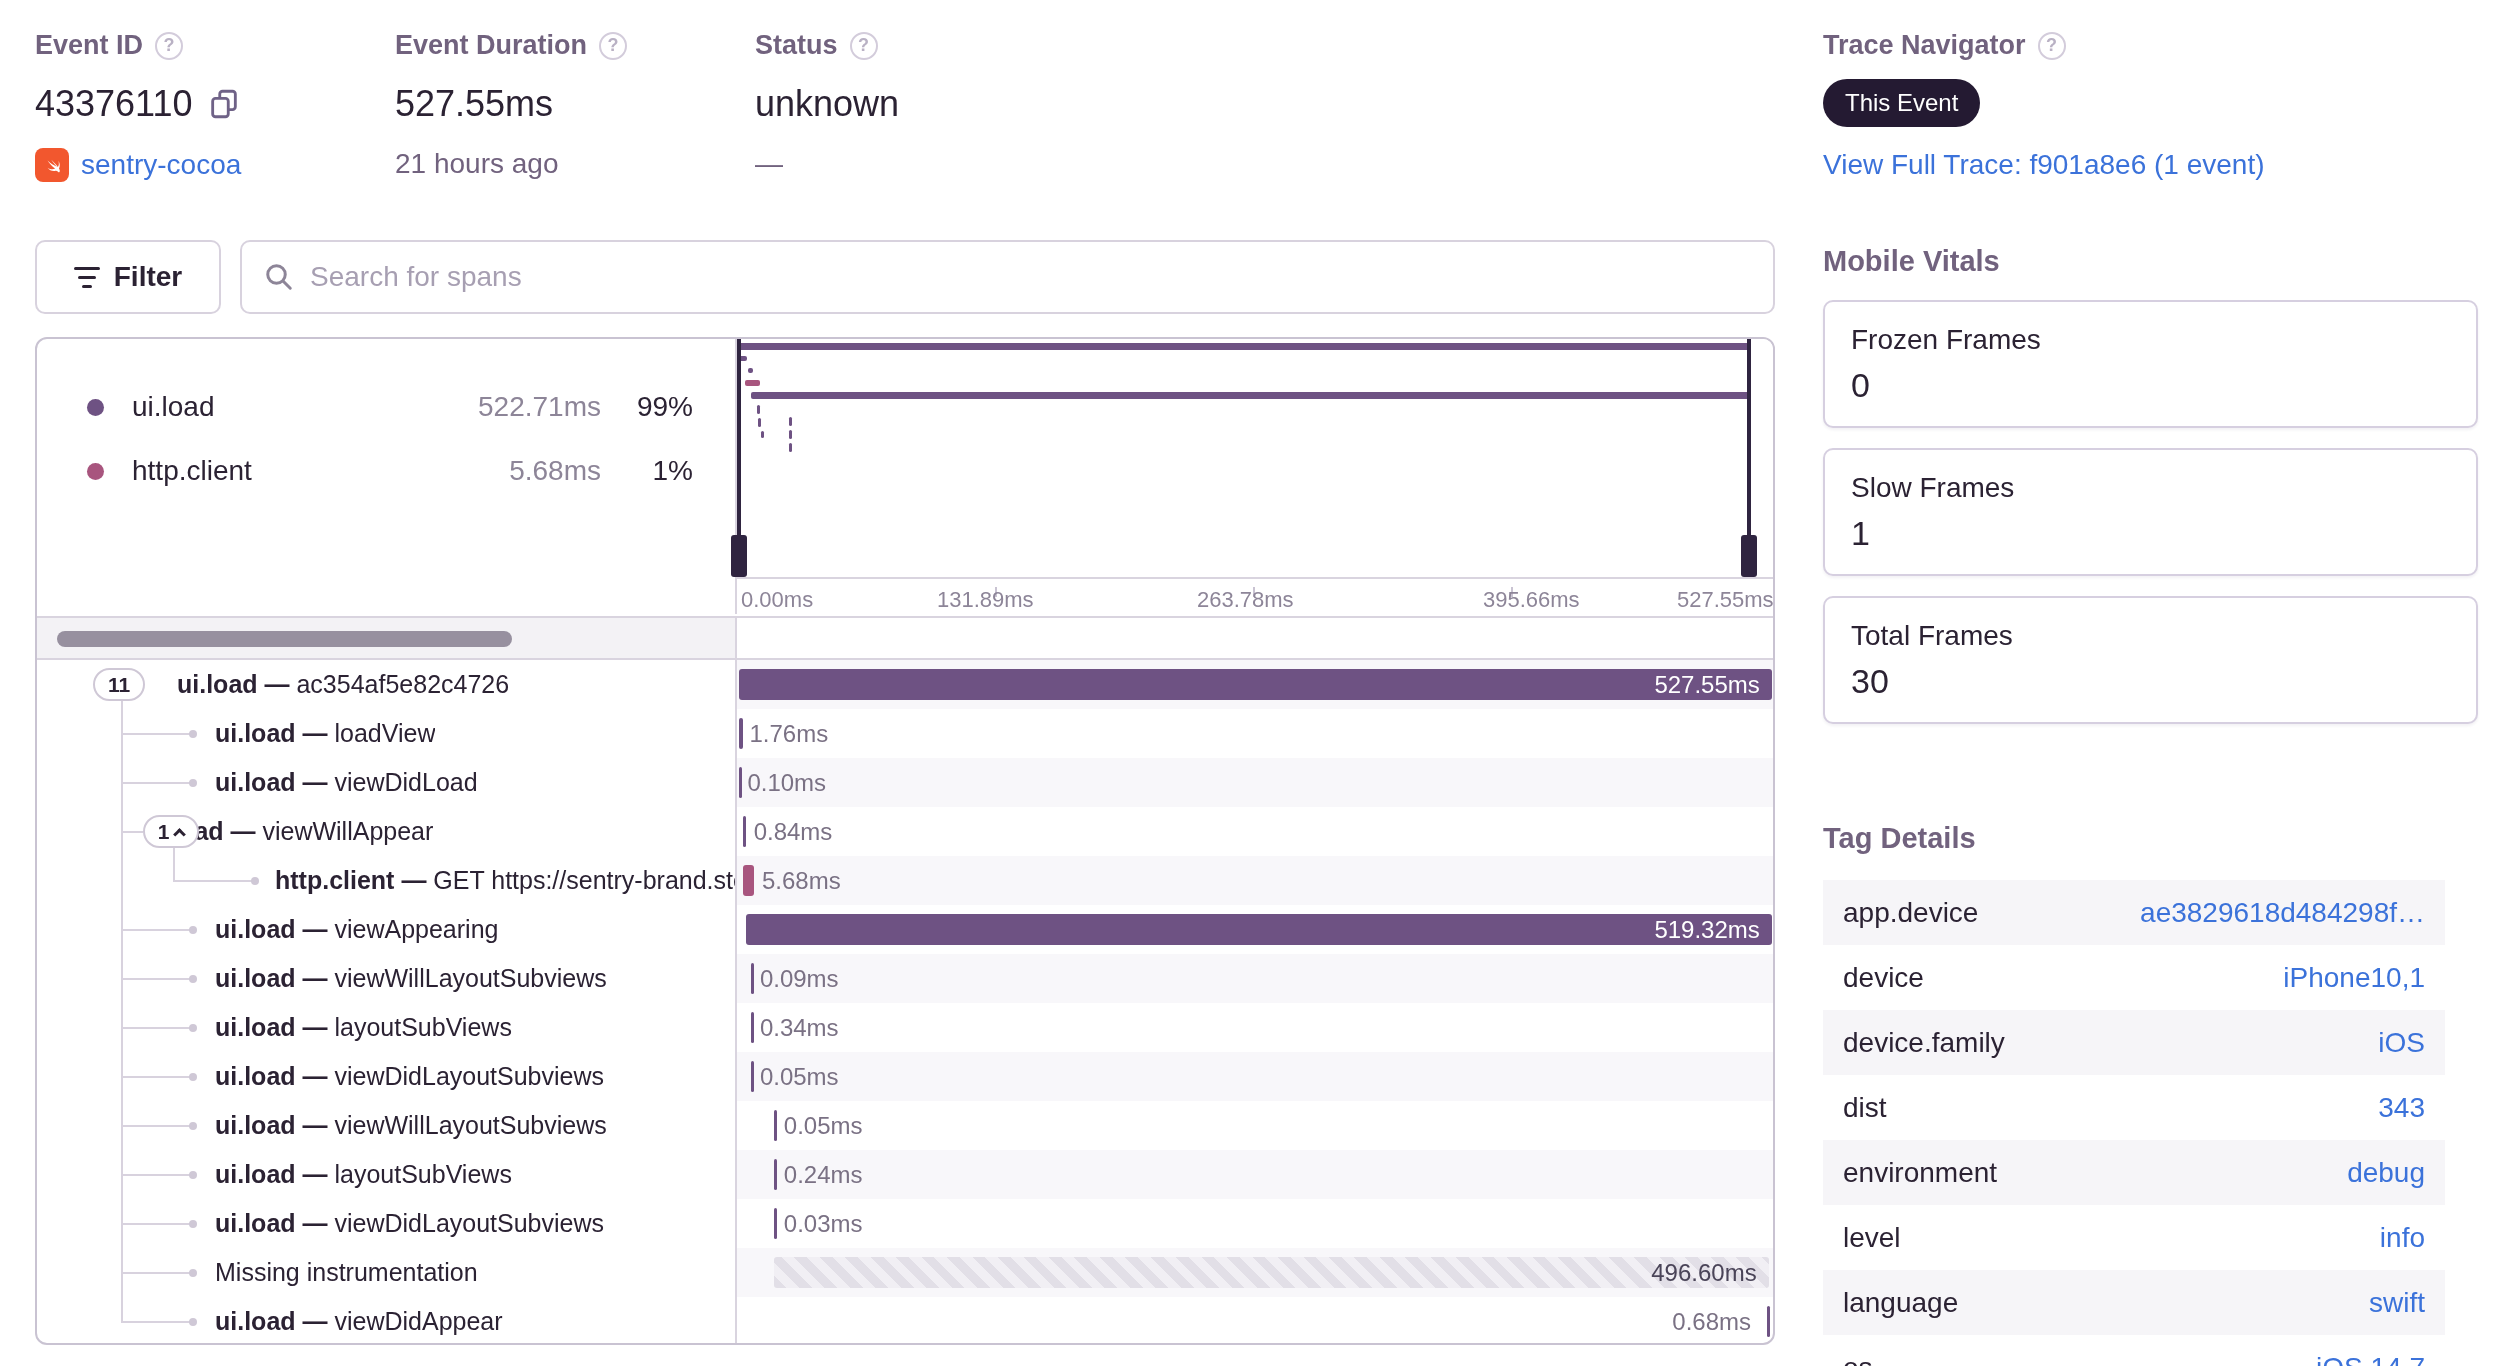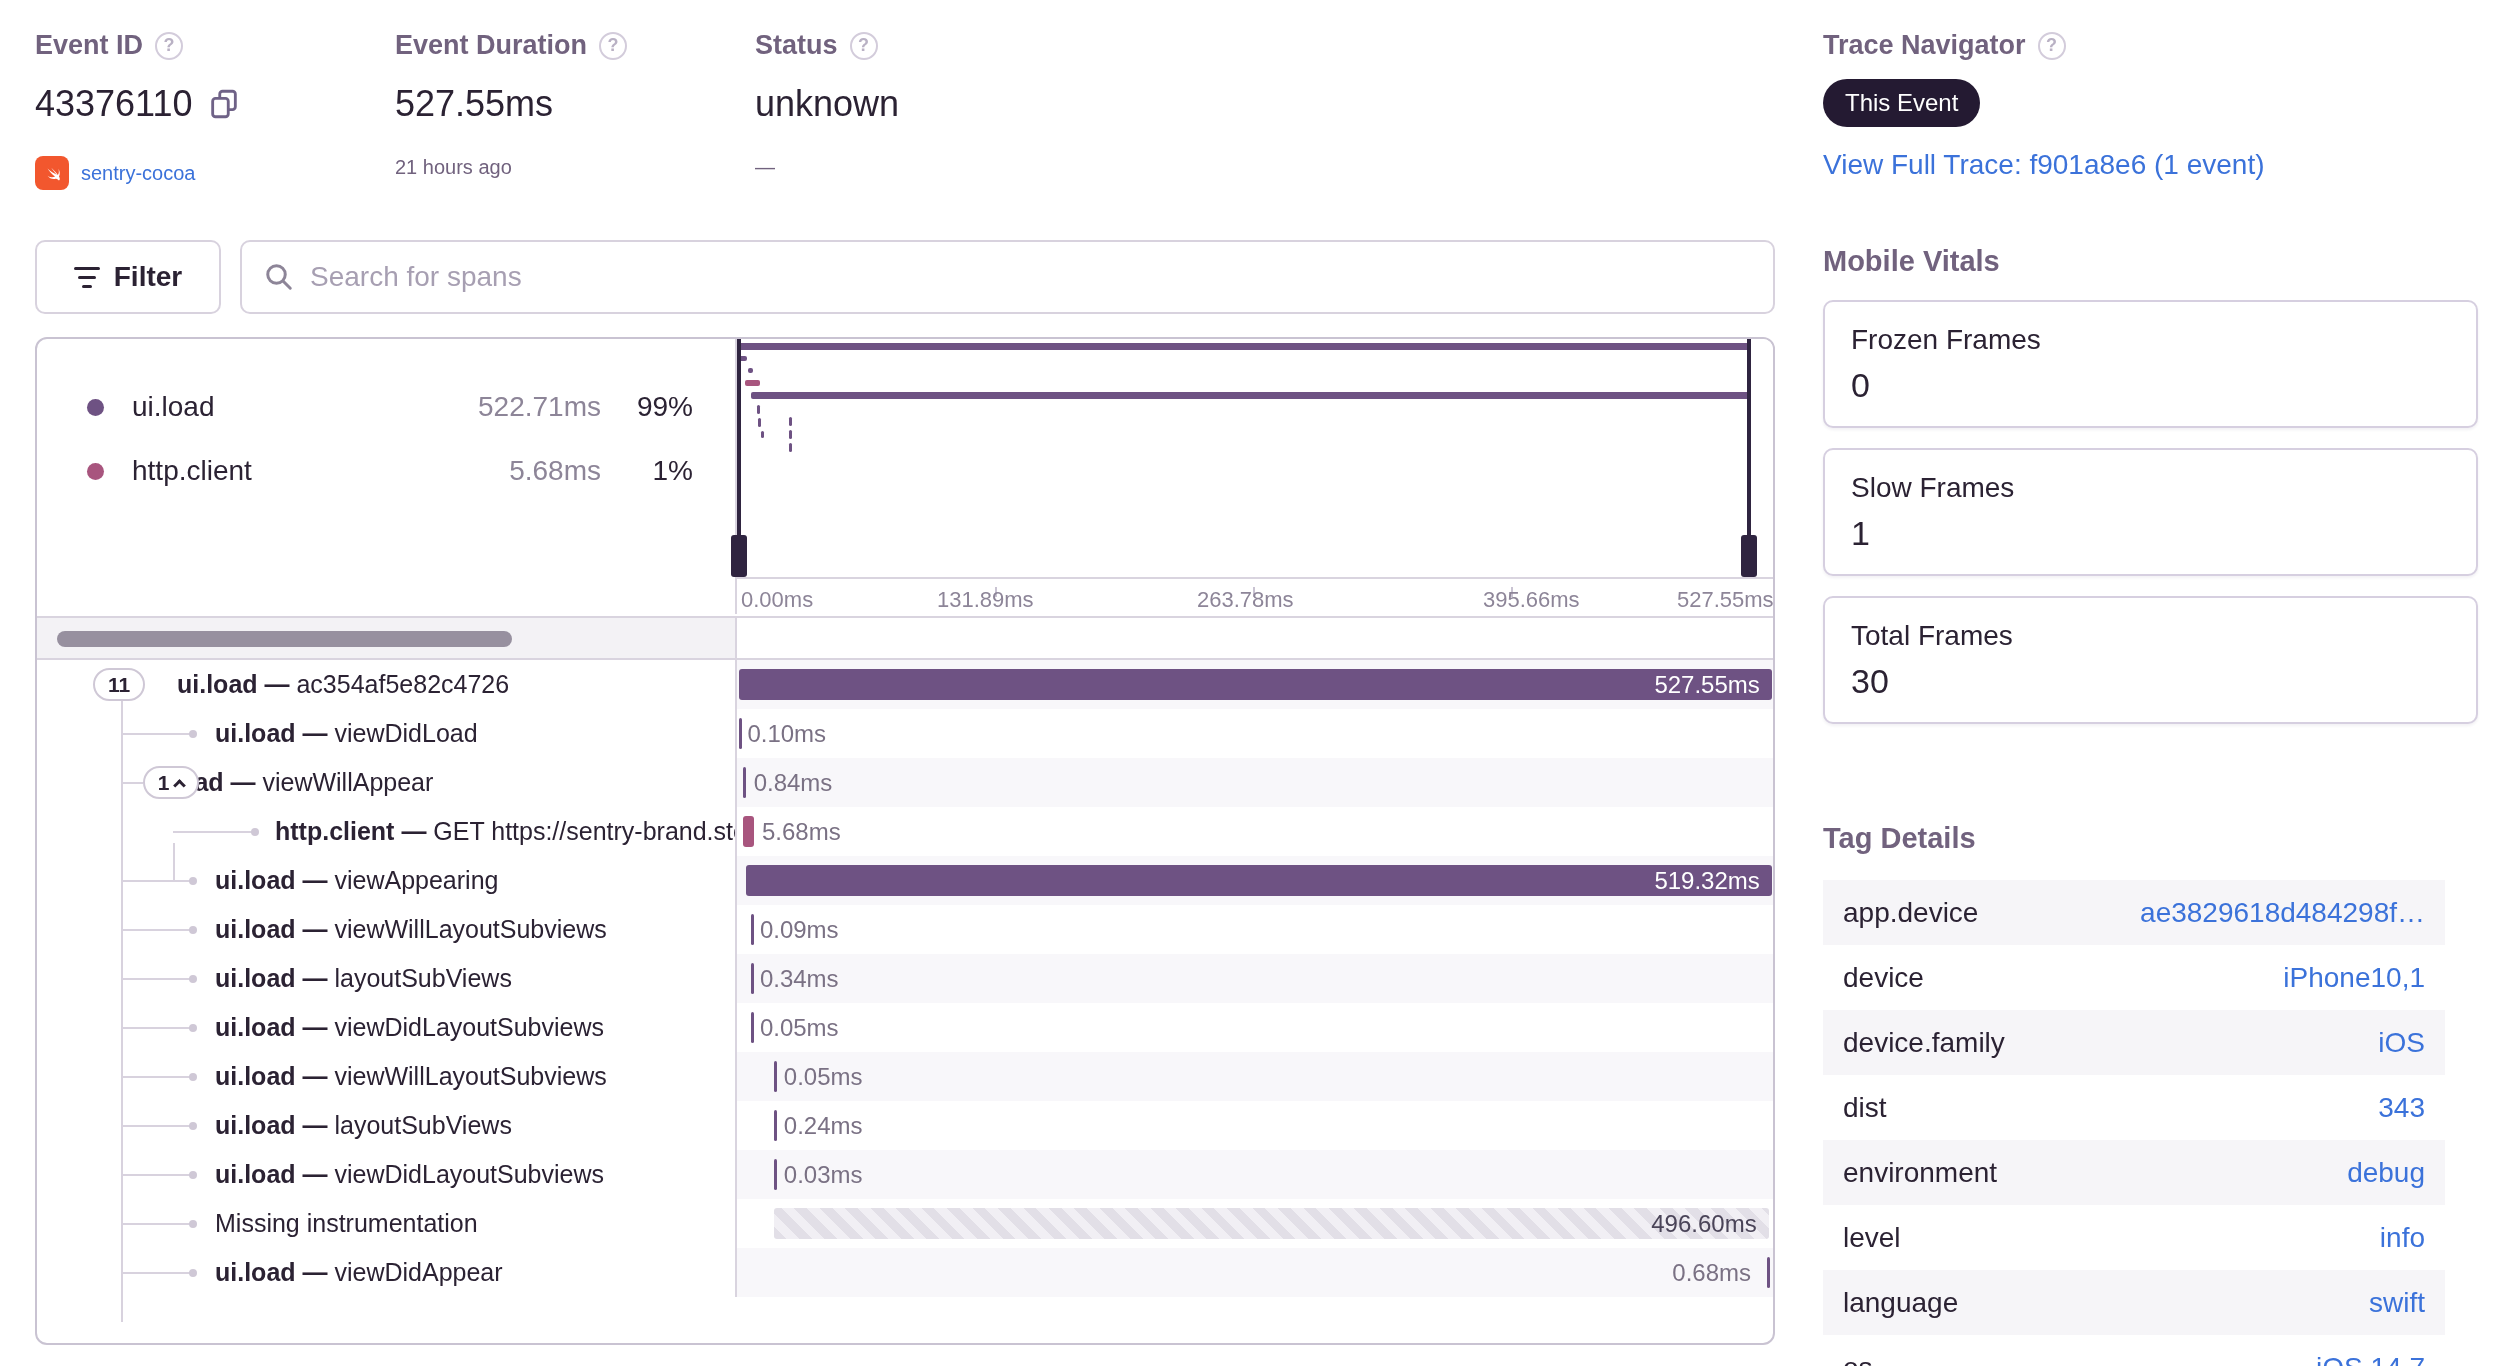--- a/index.html
+++ b/index.html
@@ -6,21 +6,21 @@
   html,body { width:2494px; height:1366px; overflow:hidden; background:#fff;
     font-family:"Liberation Sans", sans-serif; color:#2b2233; }
   #root { position:relative; width:2494px; height:1366px; }
 
   
   .hcol { position:absolute; top:30px; }
   .hlabel { display:flex; align-items:center; gap:12px; font-size:27px; font-weight:bold; color:#71627e; }
   .qm { width:28px; height:28px; border:2px solid #d3ccdb; border-radius:50%; color:#b9b1c4;
     font-size:18px; font-weight:bold; display:inline-flex; align-items:center; justify-content:center; }
   .hvalue { margin-top:22px; font-size:36px; color:#2b2233; display:flex; align-items:center; gap:14px; }
-  .hsub { margin-top:31px; font-size:20px; color:#71627e; display:flex; align-items:center; gap:12px; }
+  .hsub { margin-top:23px; font-size:28px; color:#71627e; display:flex; align-items:center; gap:12px; }
   .link { color:#3b72da; text-decoration:none; cursor:pointer; }
   .swift-icon { width:34px; height:34px; border-radius:8px; background:#f2572e; display:inline-flex;
     align-items:center; justify-content:center; }
   .badge { display:inline-block; margin-top:18px; background:#241a32; color:#fff; font-size:24px;
     padding:10px 22px; border-radius:999px; }
   .tn-link { display:block; margin-top:22px; font-size:28px; }
 
   
   .filter-btn { position:absolute; left:35px; top:240px; width:186px; height:74px; background:#fff;
     border:2px solid #d8d2de; border-radius:10px; display:flex; align-items:center; justify-content:center;
@@ -244,20 +244,31 @@
             <span class="pill pill-root">11</span>
           <span class="lbl"><b>ui.load —</b> <span>ac354af5e82c4726</span></span>
           </div>
         <div class="wf">
             <div class="bar bar-purple" style="left: 0.2%; width: 99.3%;">
           <span class="durin">527.55ms</span>
             </div>
           </div>
       </div>
 
+      <div class="srow">
+        <div class="tree ind1">
+            <span class="stub"></span>
+            <span class="tdot"></span>
+          <span class="lbl"><b>ui.load —</b> <span>loadView</span></span>
+          </div>
+        <div class="wf">
+            <div class="bar bar-purple" style="left: 0.2%; width: 0.34%;"></div>
+          <span class="dur" style="left:1.2%;">1.76ms</span>
+          </div>
+      </div>
 
       <div class="srow">
         <div class="tree ind1">
             <span class="stub"></span>
             <span class="tdot"></span>
           <span class="lbl"><b>ui.load —</b> <span>viewDidLoad</span></span>
           </div>
         <div class="wf">
             <div class="bar bar-purple" style="left: 0.2%; width: 0.1%;"></div>
           <span class="dur" style="left:1.0%;">0.10ms</span>

